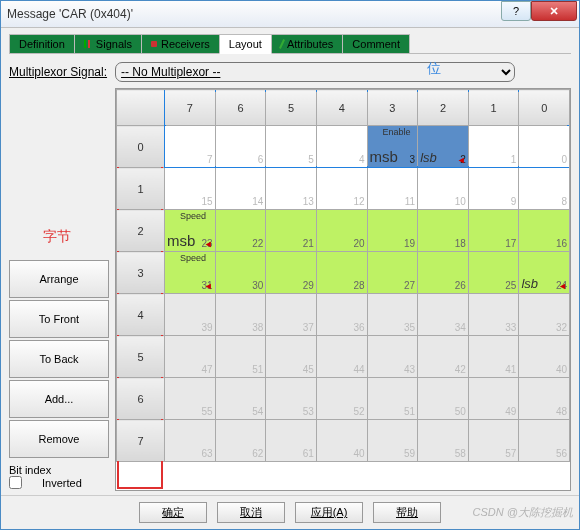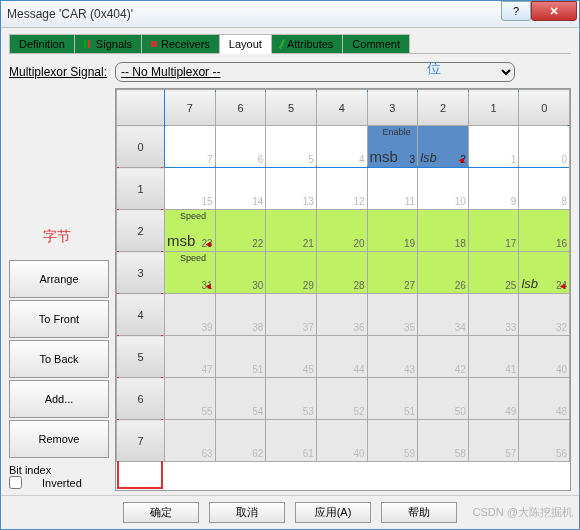--- a/index.html
+++ b/index.html
@@ -39,22 +39,22 @@
 table.grid td.cell.gray { background: #e8e8e8; padding-left: 36px; }
 table.grid td.cell.orange { background: #bef264; color: #666; }
 table.grid td.cell.blue { background: #5a8dc8; color: #222; }
 .sigtop { position: absolute; top: 1px; left: 15px; font-size: 9px; color: #333; text-align: left; }
 .msb { position: absolute; bottom: 2px; left: 2px; font-size: 15px; color: #333; }
 .lsb { position: absolute; bottom: 2px; left: 2px; font-size: 13px; color: #333; font-style: italic; }
 .outline-blue { position: absolute; border: 2px solid #2080e0; pointer-events: none; }
 .outline-red { position: absolute; border: 2px solid #e03030; pointer-events: none; }
 .redmark { position:absolute; bottom:2px; right:2px; color:#c00; font-size:9px; font-weight:bold; }
 .footer { height: 34px; border-top: 1px solid #ccc; display: flex; justify-content: center; align-items: center; gap: 10px; background: #f0f0f0; position: relative; }
-.footer .btn { width: 76px; padding: 2px 4px; }
-.footer .watermark { position: absolute; right: 6px; color: rgba(120,120,120,0.5); font-size: 11px; }
+.footer .btn { width: 68px; padding: 2px 4px; text-decoration: underline; }
+.footer .watermark { position: absolute; right: 6px; color: rgba(120,120,120,0.5); font-size: 11px; font-style: italic; }
 thead th { height: 36px !important; }
 </style>
 </head>
 <body>
 
 <div class="window">
   <div class="titlebar">
     <span class="title">Message 'CAR (0x404)'</span>
     <div class="winbtns">
       <div class="winbtn">?</div>

